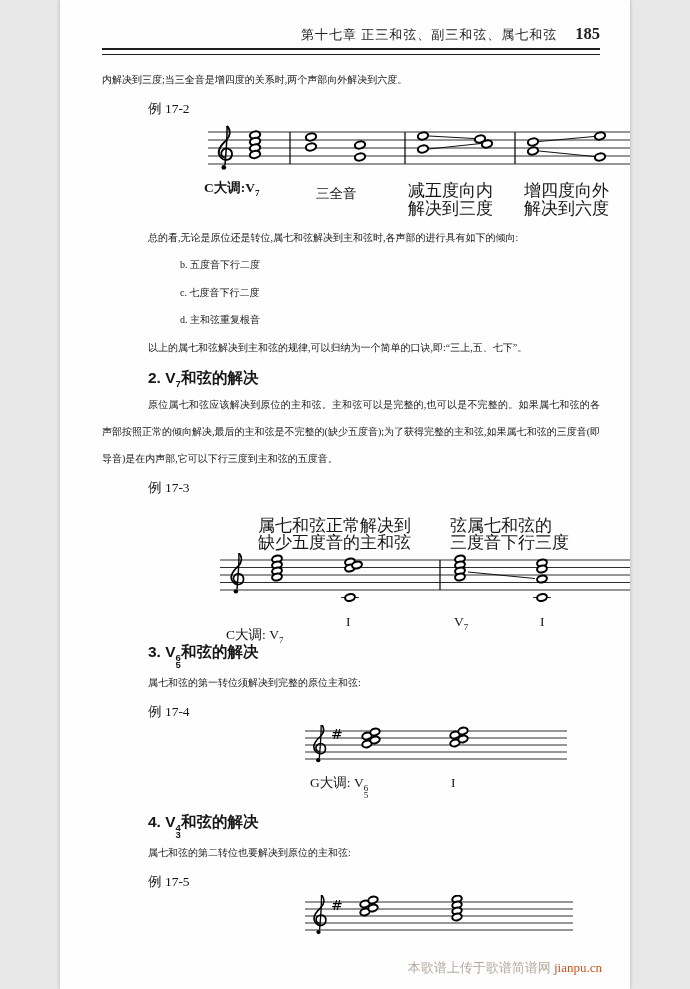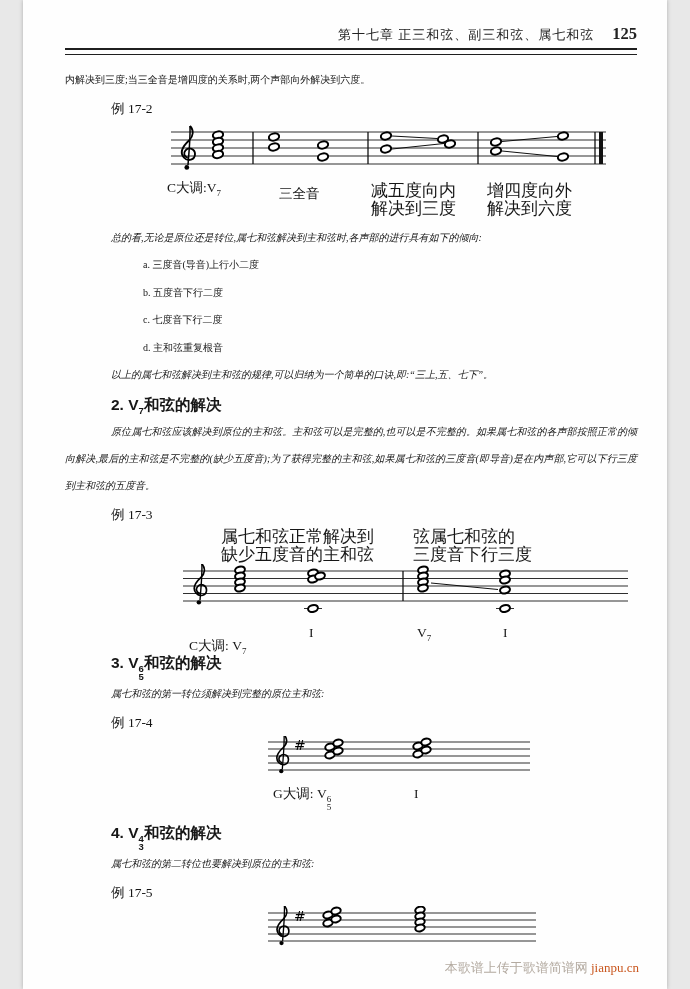--- a/index.html
+++ b/index.html
@@ -1,63 +1,63 @@
 <!DOCTYPE html>
 <html><head>
 <meta charset="utf-8">
 <style>
   html,body{margin:0;padding:0;background:#e8e8e8;}
-  .page{position:relative;width:644px;height:989px;background:#fefefe;margin:0 auto;
+  .page{position:relative;width:570px;height:989px;background:#fefefe;margin:0 auto;
         font-family:"Liberation Serif","DejaVu Serif",serif;color:#161616;overflow:hidden;
         box-shadow:0 0 4px rgba(0,0,0,.25);}
   .inner{padding:24px 30px 0 42px;}
   
   .hdr{display:flex;justify-content:flex-end;align-items:baseline;gap:18px;font-size:13px;color:#222;}
   .hdr .chap{letter-spacing:1px;}
   .hdr .pgnum{font-size:16.5px;font-weight:bold;}
   .rule{margin-top:4px;height:4px;border-top:2.5px solid #1f1f1f;border-bottom:1.2px solid #1f1f1f;}
   
   p{margin:0;font-size:10px;line-height:27px;}
   .mt{margin-top:11px;}
-  .ind{text-indent:46px;text-align:justify;font-style:italic;}
+  .ind{text-indent:46px;text-align:justify;}
   .li{margin-left:78px;line-height:27.5px;}
   .heading{font-family:"Liberation Sans","DejaVu Sans",sans-serif;font-weight:bold;
            font-size:15.5px;line-height:27px;margin-left:46px;margin-top:3px;}
   .exlabel{margin-left:46px;font-size:13.5px;line-height:23px;margin-top:4px;}
   
   .figstack{display:inline-flex;flex-direction:column;justify-content:flex-end;
             vertical-align:-4px;height:15px;font-size:9px;line-height:7.5px;text-align:left;}
   .heading .figstack{font-size:9.5px;height:16px;}
   
   .ex{position:relative;width:100%;}
   .ex svg{position:absolute;}
   .mlabel{position:absolute;font-size:13.5px;line-height:16px;white-space:nowrap;}
   .ann{position:absolute;font-size:17px;line-height:17.5px;white-space:nowrap;}
   .ex2{height:98px;margin-top:2px;}
-  .ex3{height:118px;margin-top:2px;}
+  .ex3{height:118px;margin-top:18px;}
   .ex4{height:80px;margin-top:2px;}
   .ex5{height:86px;margin-top:2px;}
   
   .footer{position:absolute;right:28px;bottom:12px;font-size:13px;color:#b3aaa0;}
   .footer .site{color:#c9571f;text-decoration:none;margin-top:44px;}
   .stf{stroke:#2e2e2e;stroke-width:1;fill:none;}
   .bl{stroke:#111;stroke-width:1.3;fill:none;}
   .vl{stroke:#111;stroke-width:1;fill:none;}
   .nh{fill:#fff;stroke:#000;stroke-width:2;}
   .clef{fill:none;stroke:#000;}
 </style>
 </head>
 <body>
 
 <div class="page">
   <div class="inner">
 
     <div class="hdr">
       <span class="chap">第十七章  正三和弦、副三和弦、属七和弦</span>
-      <span class="pgnum">125</span>
+      <span class="pgnum">185</span>
     </div>
     <div class="rule"></div>
 
     <p class="mt">内解决到三度;当三全音是增四度的关系时,两个声部向外解决到六度。</p>
 
     <p class="exlabel">例 17-2</p>
     <div class="ex ex2">
       <svg style="left:106px;top:2px;" width="435" height="52" viewBox="0 0 435 52">
         <path class="stf" d="M0 8H435 M0 16H435 M0 24H435 M0 32H435 M0 40H435"></path>
         <g class="clef" stroke-width="1.9" transform="translate(3,0)">
@@ -92,30 +92,29 @@
           <ellipse class="nh" cx="325" cy="27" rx="5.2" ry="3.5" transform="rotate(-14 325 27)"></ellipse>
           <path class="vl" d="M331 17.5 L386 12.5 M331 27 L386 32.5"></path>
           <ellipse class="nh" cx="392" cy="12" rx="5.2" ry="3.5" transform="rotate(-14 392 12)"></ellipse>
           <ellipse class="nh" cx="392" cy="33" rx="5.2" ry="3.5" transform="rotate(-14 392 33)"></ellipse>
         </g>
         <g>
           <path class="bl" d="M424 8V40"></path>
           <rect x="428" y="8" width="4" height="32" fill="#111"></rect>
         </g>
       </svg>
-      <span class="mlabel" style="left:102px;top:58px;"><span>C大调:V</span><span class="figstack">
+      <span class="mlabel" style="left:102px;top:58px;font-weight:bold;"><span>C大调:V</span><span class="figstack">
             <span>7</span>
           </span></span>
       <span class="mlabel" style="left:214px;top:64px;">三全音</span>
       <span class="ann" style="left:306px;top:60px;"><span>减五度向内</span><br><span>解决到三度</span></span>
       <span class="ann" style="left:422px;top:60px;"><span>增四度向外</span><br><span>解决到六度</span></span>
     </div>
 
     <p class="ind" style="margin-top:4px;">总的看,无论是原位还是转位,属七和弦解决到主和弦时,各声部的进行具有如下的倾向:</p>
-    <p class="li">a. 三度音(导音)上行小二度</p>
     <p class="li">b. 五度音下行二度</p>
     <p class="li">c. 七度音下行二度</p>
     <p class="li">d. 主和弦重复根音</p>
     <p class="ind">以上的属七和弦解决到主和弦的规律,可以归纳为一个简单的口诀,即:“三上,五、七下”。</p>
 
     <p class="heading"><span>2.</span> <span>V</span><span class="figstack">
           <span>7</span>
         </span><span>和弦的解决</span></p>
     <p class="ind">原位属七和弦应该解决到原位的主和弦。主和弦可以是完整的,也可以是不完整的。如果属七和弦的各声部按照正常的倾向解决,最后的主和弦是不完整的(缺少五度音);为了获得完整的主和弦,如果属七和弦的三度音(即导音)是在内声部,它可以下行三度到主和弦的五度音。</p>
 

